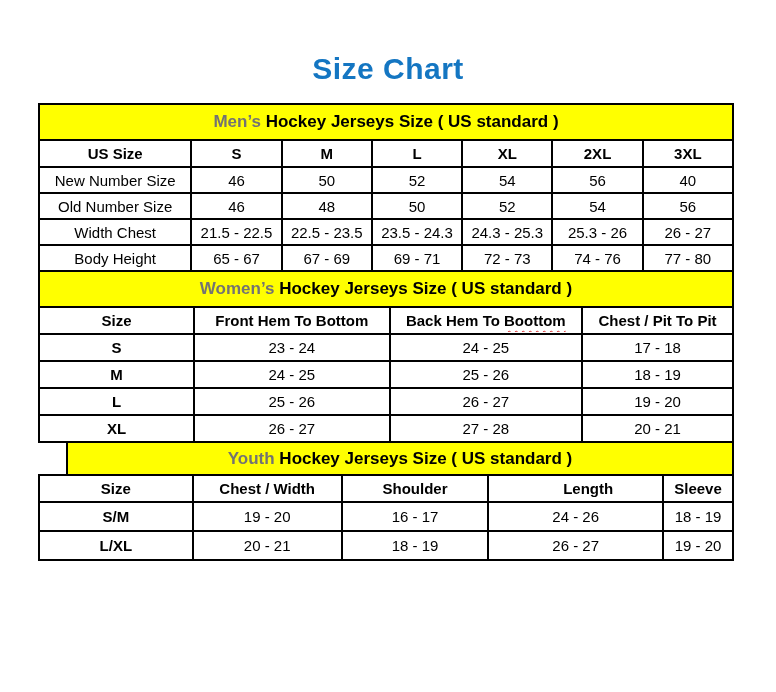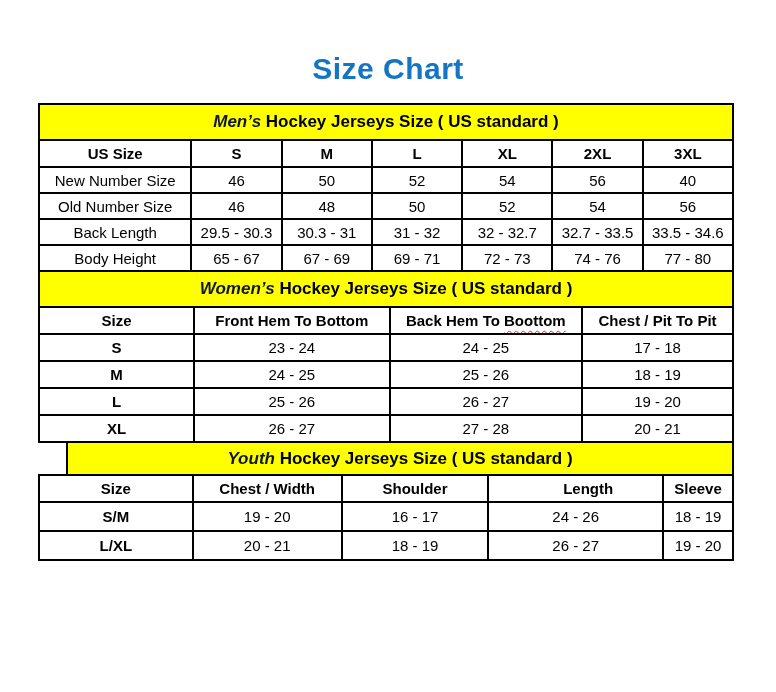--- a/index.html
+++ b/index.html
@@ -29,21 +29,21 @@
     border: 2px solid #000000;
     background: #FFFF00;
     text-align: center;
     font-weight: bold;
     font-size: 17px;
     line-height: 34px;
     height: 34px;
     white-space: pre;
   }
   .youth .band { line-height: 31px; height: 31px; margin-left: 28px; }
-  .band .hl { color: #0f172a; font-style: italic; }
+  .band .hl { color: #737373; }
   table {
     border-collapse: collapse;
     table-layout: fixed;
     width: 100%;
     margin-top: -2px;
   }
   th, td {
     border: 2px solid #000000;
     text-align: center;
     vertical-align: middle;
@@ -54,21 +54,21 @@
   th { font-weight: bold; height: 25px; }
   td { font-weight: normal; }
   .mens  td { height: 24px; }
   .womens td { height: 25px; }
   .youth td { height: 27px; border-radius: 7px; }
   .womens td:first-child, .youth td:first-child { font-weight: bold; }
   
   .mens th:nth-child(1) { width: 20.8%; }
   .womens th:nth-child(1) { width: 21.2%; }
   .womens th:nth-child(2) { width: 27.0%; }
-  .womens th:nth-child(3) { width: 26.6%; }
+  .womens th:nth-child(3) { width: 26.6%; border-radius: 11px; }
   .youth th:nth-child(1) { width: 21.0%; }
   .youth th:nth-child(2) { width: 20.3%; text-align: center; }
   .youth th:nth-child(3) { width: 20.0%; }
   .youth th:nth-child(4) { width: 20.4%; padding-left: 28px; }
   .squiggle {
     text-decoration: underline;
     text-decoration-style: wavy;
     text-decoration-color: #D42A2A;
     text-decoration-thickness: 1px;
     text-underline-offset: 4px;
@@ -106,27 +106,27 @@
           <tr>
             <td>Old Number Size</td>
             <td>46</td>
             <td>48</td>
             <td>50</td>
             <td>52</td>
             <td>54</td>
             <td>56</td>
           </tr>
           <tr>
-            <td>Back Length</td>
-            <td>29.5 - 30.3</td>
-            <td>30.3 - 31</td>
-            <td>31 - 32</td>
-            <td>32 - 32.7</td>
-            <td>32.7 - 33.5</td>
-            <td>33.5 - 34.6</td>
+            <td>Width Chest</td>
+            <td>21.5 - 22.5</td>
+            <td>22.5 - 23.5</td>
+            <td>23.5 - 24.3</td>
+            <td>24.3 - 25.3</td>
+            <td>25.3 - 26</td>
+            <td>26 - 27</td>
           </tr>
           <tr>
             <td>Body Height</td>
             <td>65 - 67</td>
             <td>67 - 69</td>
             <td>69 - 71</td>
             <td>72 - 73</td>
             <td>74 - 76</td>
             <td>77 - 80</td>
           </tr>

